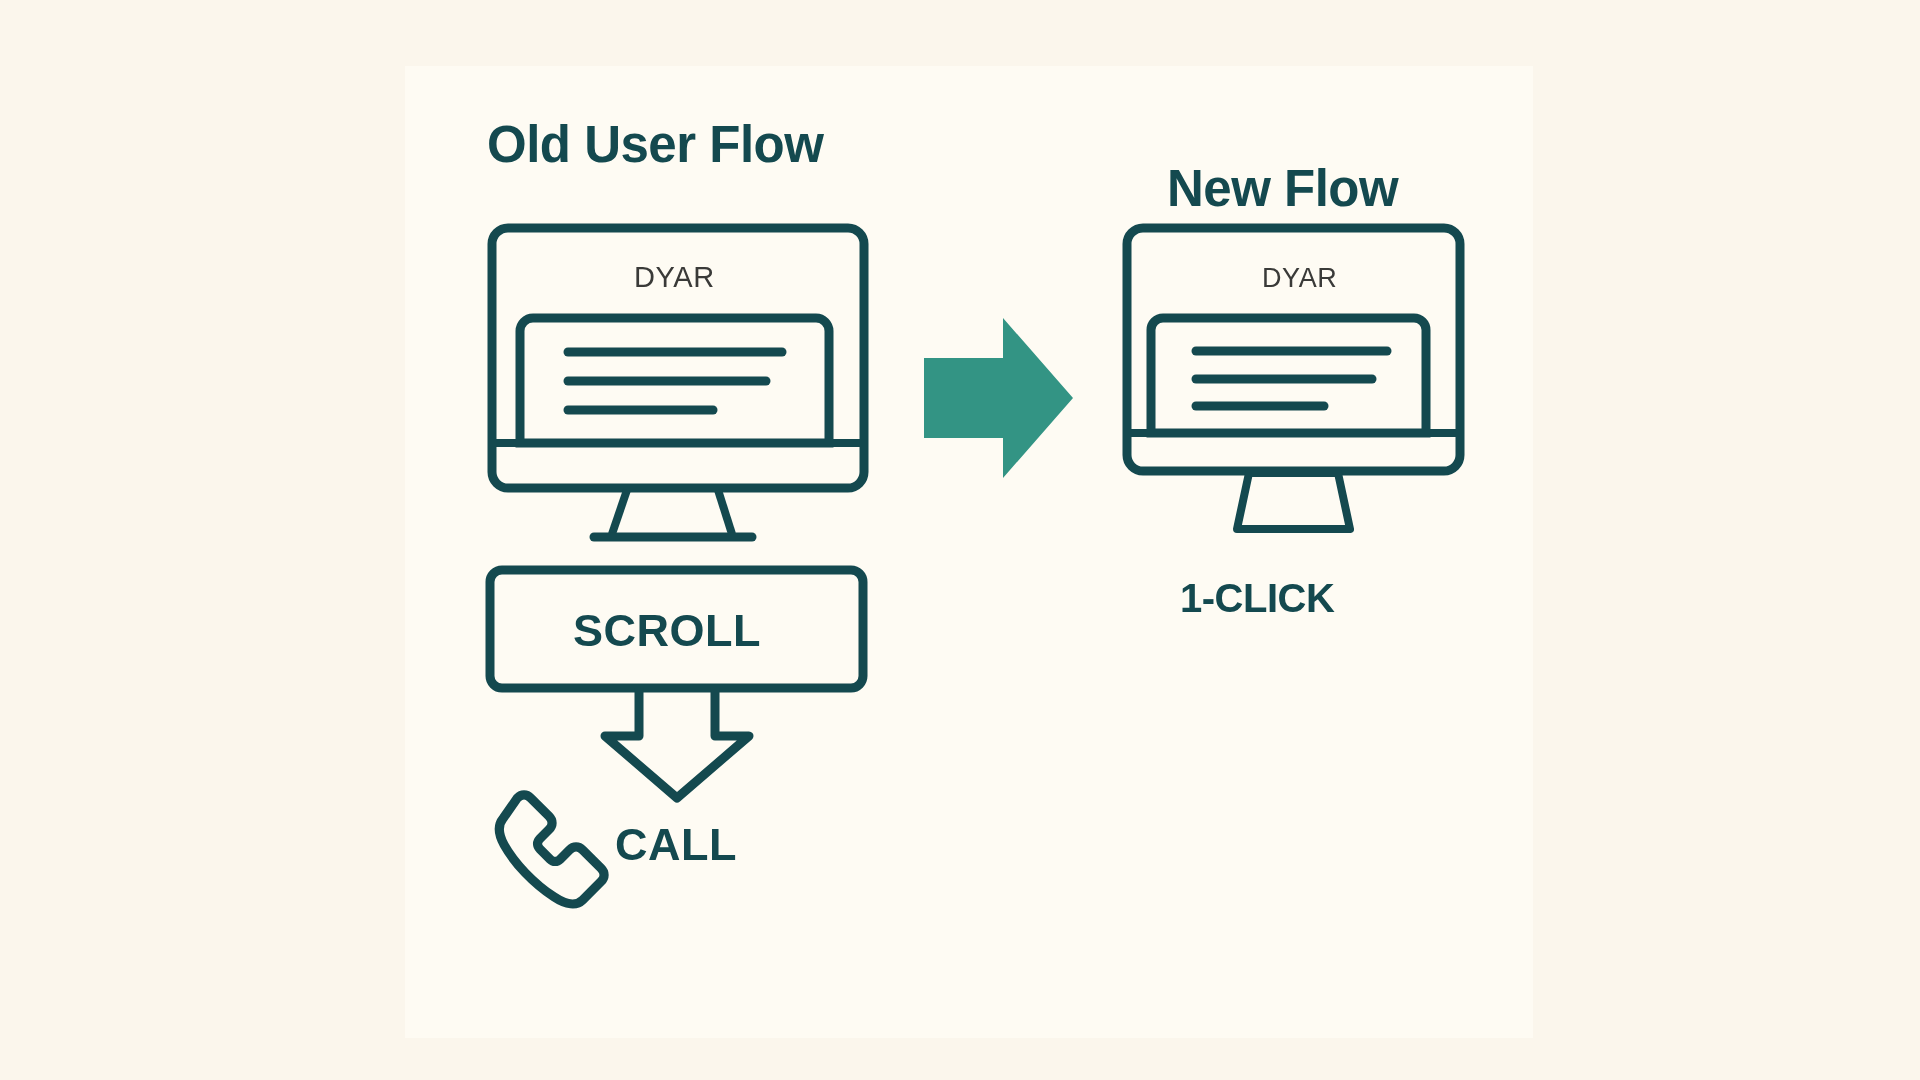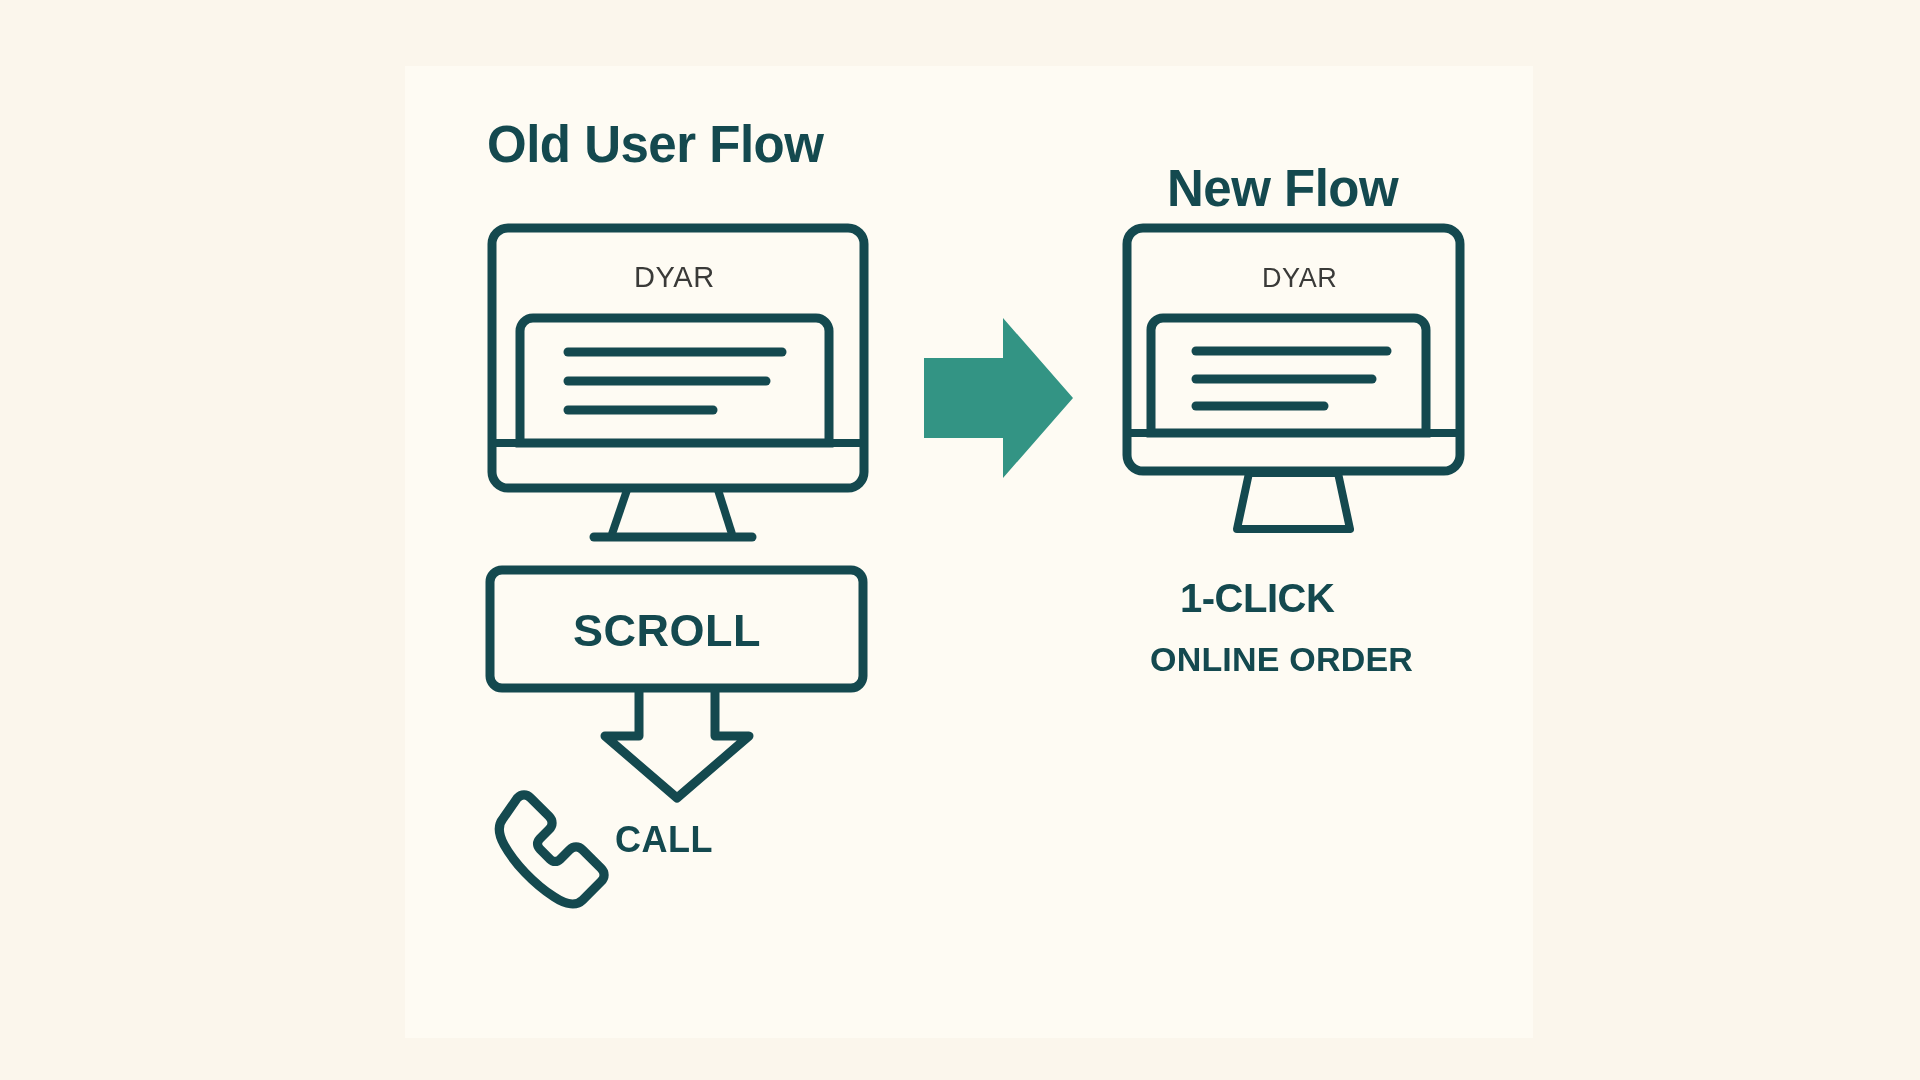--- a/index.html
+++ b/index.html
@@ -83,21 +83,21 @@
     left: 573px;
     top: 608px;
     font-size: 45px;
     font-weight: 700;
     letter-spacing: 0.5px;
   }
 
   #call-label {
     left: 615px;
     top: 822px;
-    font-size: 36px;
+    font-size: 45px;
     font-weight: 700;
     letter-spacing: 0.5px;
   }
 
   #oneclick-label {
     left: 1180px;
     top: 578px;
     font-size: 40px;
     font-weight: 700;
     letter-spacing: -0.5px;
@@ -182,15 +182,14 @@
   <div class="txt" id="dyar-left">DYAR</div>
 
   <div class="txt" id="dyar-right">DYAR</div>
 
   <div class="txt" id="scroll-label">SCROLL</div>
 
   <div class="txt" id="call-label">CALL</div>
 
   <div class="txt" id="oneclick-label">1-CLICK</div>
 
-  <div class="txt" id="onlineorder-label">ONLINE ORDER</div>
 
 </div>
 
 </body></html>

